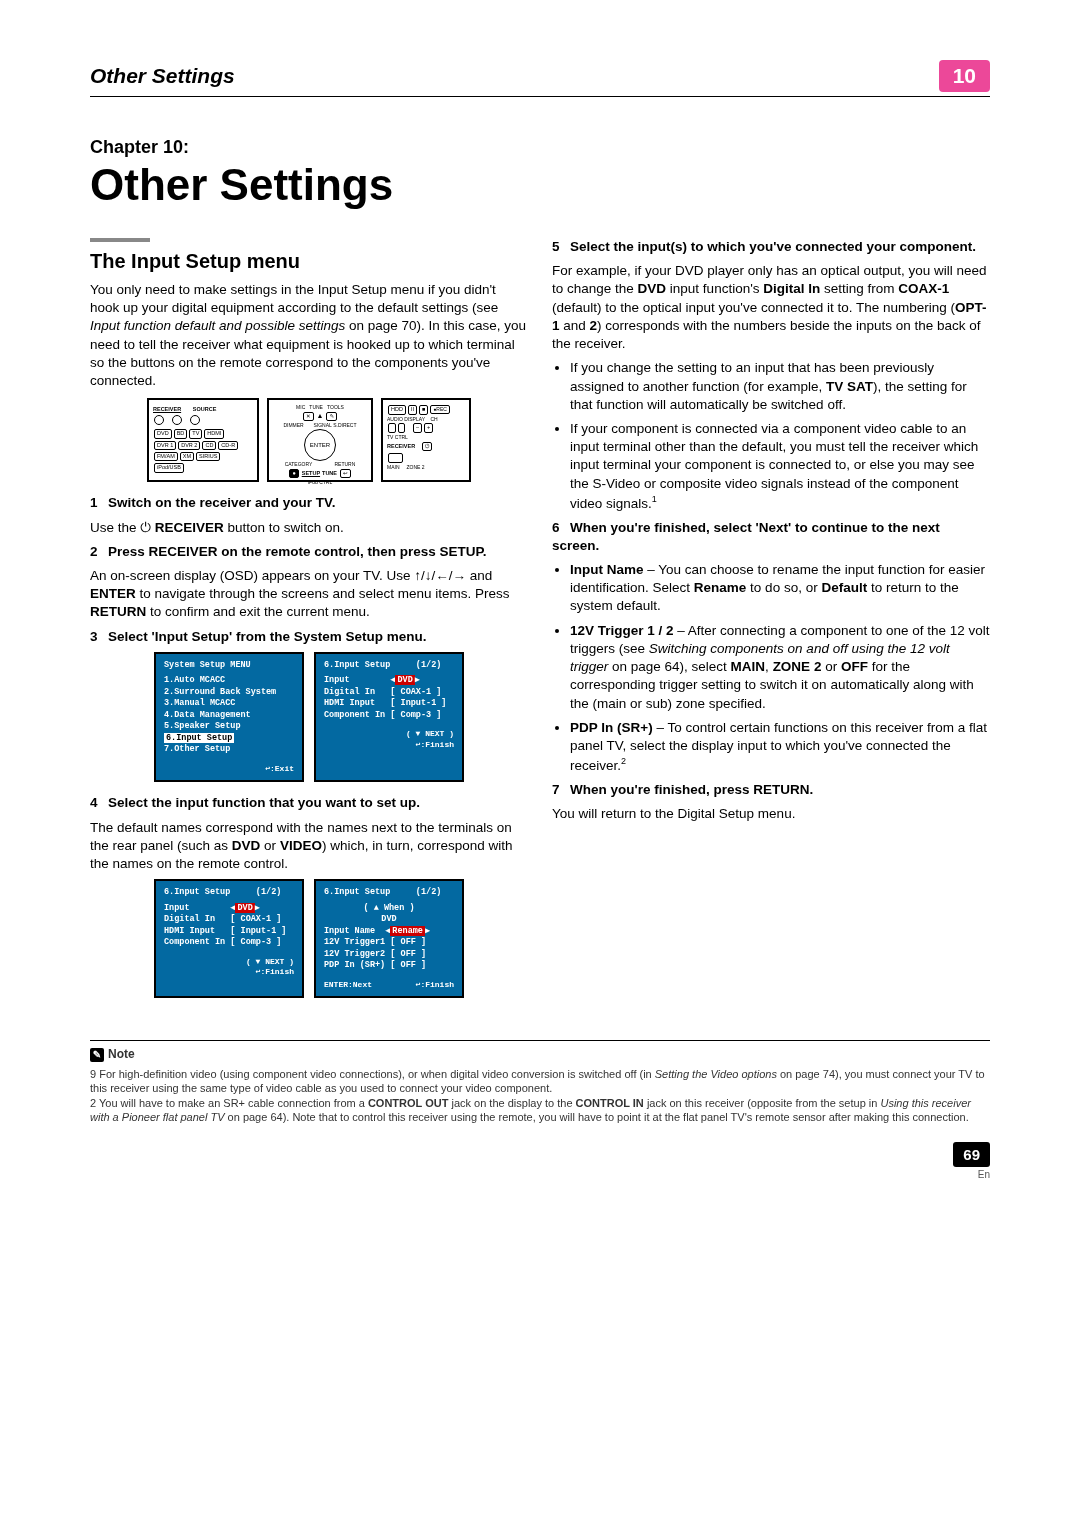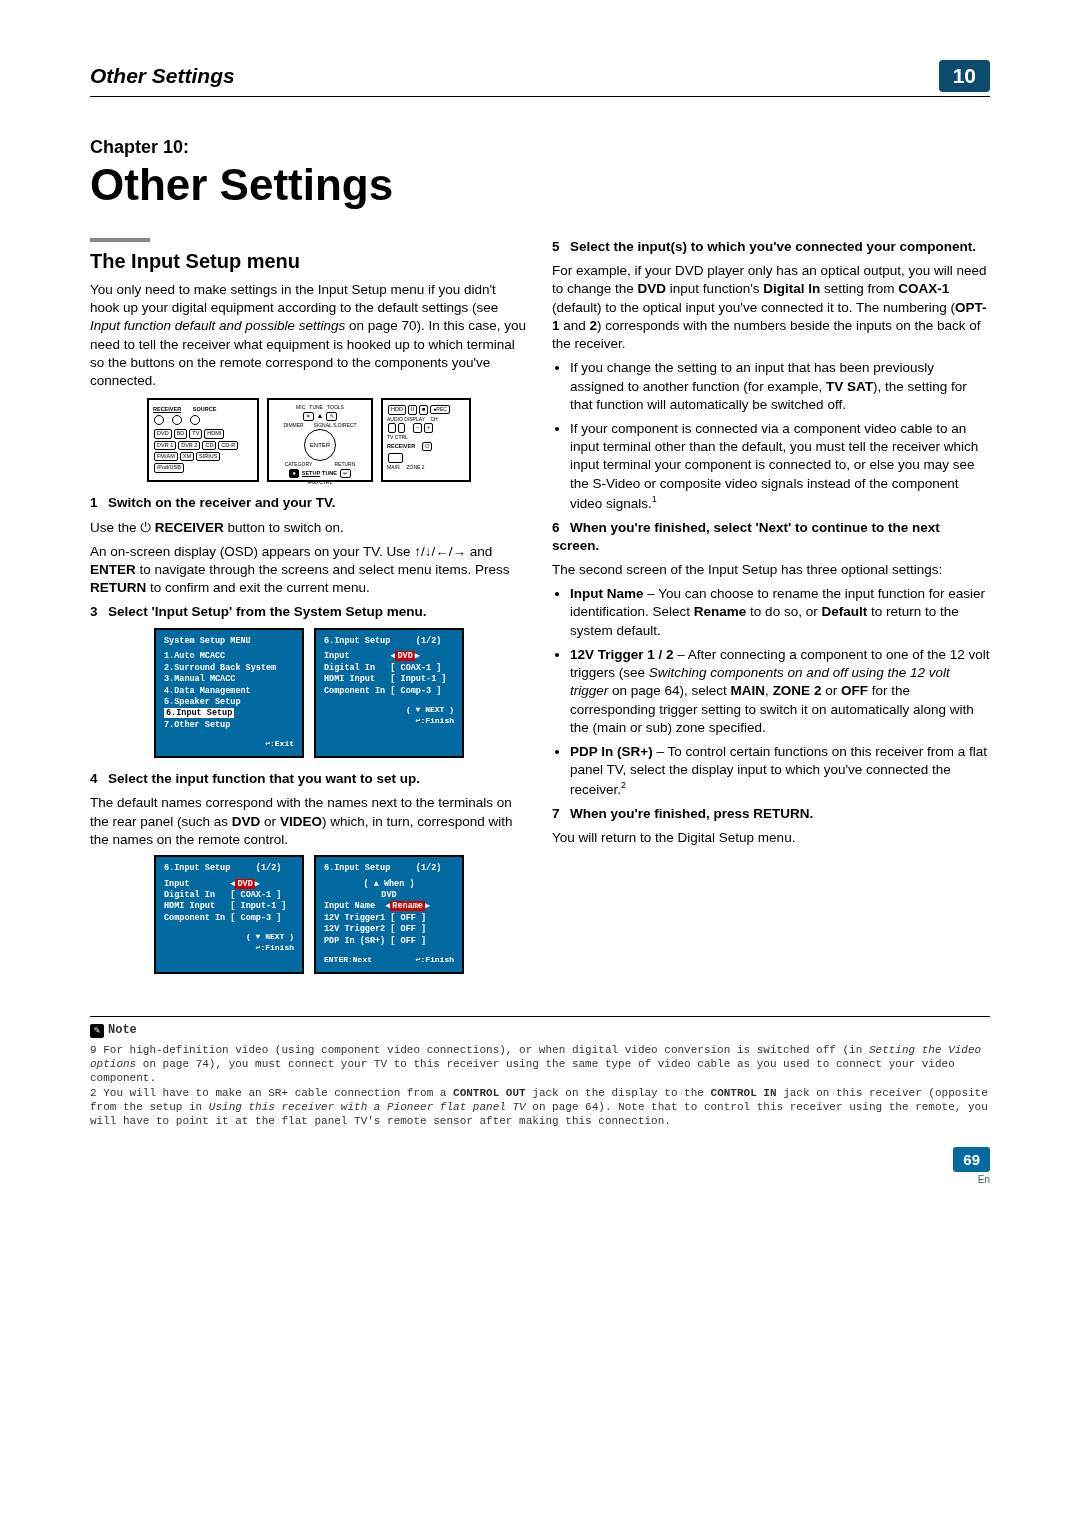--- a/index.html
+++ b/index.html
@@ -20,21 +20,21 @@
     justify-content: space-between;
     align-items: center;
     margin-bottom: 4px;
   }
   .header-title {
     font-size: 21px;
     font-weight: bold;
     font-style: italic;
   }
   .chapter-badge {
-    background: #0c4a6e;
+    background: #ec4899;
     color: #fff;
     font-size: 21px;
     font-weight: bold;
     padding: 4px 14px;
     border-radius: 4px;
   }
   .hr {
     border-top: 1px solid #000;
     margin: 4px 0 40px 0;
   }
@@ -111,28 +111,28 @@
   ul.bul { margin:4px 0 6px 0; padding-left:18px; }
   ul.bul li { margin-bottom:6px; }
   .sup { font-size:9px; vertical-align: super; }
   .note-icon {
     display:inline-block; width:14px; height:14px; background:#000; color:#fff;
     font-size:10px; text-align:center; line-height:14px; border-radius:2px; margin-right:4px;
   }
   .footnotes {
     border-top:1px solid #000;
     margin-top:30px; padding-top:6px;
-    font-size:11px; line-height:1.3; color:#333;font-family:Liberation Mono, monospace;
+    font-size:11px; line-height:1.3; color:#333;
   }
   .footnotes .note-label { font-weight:bold; font-size:12px; margin-bottom:4px; }
   .pagefoot {
     position:relative; text-align:right; margin-top:18px;
   }
   .page-badge {
-    display:inline-block; background:#0369a1; color:#fff; font-weight:bold;
+    display:inline-block; background:#000000; color:#fff; font-weight:bold;
     font-size:15px; padding:4px 10px; border-radius:3px;
   }
   .page-lang { font-size:10px; color:#555; margin-top:2px; }
   
   .rm-btn { display:inline-block; border:1px solid #000; border-radius:2px; padding:0 2px; margin:1px; font-size:5.5px; }
   .rm-circle { display:inline-block; width:8px; height:8px; border:1px solid #000; border-radius:50%; margin:1px; }
   .rm-big { display:inline-block; width:30px; height:30px; border:1px solid #000; border-radius:50%; text-align:center; line-height:30px; font-size:6px; }
   .rm-label { font-size:5.5px; font-weight:bold; }
   .arrow { font-weight:bold; }
 </style>
@@ -183,20 +183,21 @@
           <div style="font-size:5px">TV CTRL</div>
           <div><span class="rm-label">RECEIVER</span> &nbsp; <span class="rm-btn">⏻</span></div>
           <div><span class="rm-btn">&nbsp;&nbsp;&nbsp;&nbsp;&nbsp;&nbsp;</span></div>
           <div style="font-size:5px"><span>MAIN</span> &nbsp;&nbsp;&nbsp; <span>ZONE 2</span></div>
         </div>
       </div>
 
       <p class="step"><span class="num">1</span><span>Switch on the receiver and your TV.</span></p>
       <p><span>Use the </span>⏻<span class="bold"> RECEIVER</span><span> button to switch on.</span></p>
 
+      <p class="step"><span class="num">2</span><span>Press RECEIVER on the remote control, then press SETUP.</span></p>
       <p>
         <span>An on-screen display (OSD) appears on your TV. Use </span><span class="arrow">↑</span>/<span class="arrow">↓</span>/<span class="arrow">←</span>/<span class="arrow">→</span><span> and </span><span class="bold">ENTER</span><span> to navigate through the screens and select menu items. Press </span><span class="bold">RETURN</span><span> to confirm and exit the current menu.</span>
       </p>
 
       <p class="step"><span class="num">3</span><span>Select 'Input Setup' from the System Setup menu.</span></p>
 
       <div class="osd-pair">
         <div class="osd">
           <div class="title-row">System Setup MENU</div>
           <div class="row">1.Auto MCACC</div>
@@ -250,21 +251,20 @@
       <p class="step"><span class="num">5</span><span>Select the input(s) to which you've connected your component.</span></p>
       <p>
         <span>For example, if your DVD player only has an optical output, you will need to change the </span><span class="bold">DVD</span><span> input function's </span><span class="bold">Digital In</span><span> setting from </span><span class="bold">COAX-1</span><span> (default) to the optical input you've connected it to. The numbering (</span><span class="bold">OPT-1</span><span> and </span><span class="bold">2</span><span>) corresponds with the numbers beside the inputs on the back of the receiver.</span>
       </p>
       <ul class="bul">
         <li><span>If you change the setting to an input that has been previously assigned to another function (for example, </span><span class="bold">TV SAT</span><span>), the setting for that function will automatically be switched off.</span></li>
         <li><span>If your component is connected via a component video cable to an input terminal other than the default, you must tell the receiver which input terminal your component is connected to, or else you may see the S-Video or composite video signals instead of the component video signals.</span><span class="sup">1</span></li>
       </ul>
 
       <p class="step"><span class="num">6</span><span>When you're finished, select 'Next' to continue to the next screen.</span></p>
-      <p>The second screen of the Input Setup has three optional settings:</p>
       <ul class="bul">
         <li><span class="bold">Input Name</span><span> – You can choose to rename the input function for easier identification. Select </span><span class="bold">Rename</span><span> to do so, or </span><span class="bold">Default</span><span> to return to the system default.</span></li>
         <li><span class="bold">12V Trigger 1 / 2</span><span> – After connecting a component to one of the 12 volt triggers (see </span><span class="italic">Switching components on and off using the 12 volt trigger</span><span> on page 64), select </span><span class="bold">MAIN</span><span>, </span><span class="bold">ZONE 2</span><span> or </span><span class="bold">OFF</span><span> for the corresponding trigger setting to switch it on automatically along with the (main or sub) zone specified.</span></li>
         <li><span class="bold">PDP In (SR+)</span><span> – To control certain functions on this receiver from a flat panel TV, select the display input to which you've connected the receiver.</span><span class="sup">2</span></li>
       </ul>
 
       <p class="step"><span class="num">7</span><span>When you're finished, press RETURN.</span></p>
       <p>You will return to the Digital Setup menu.</p>
     </div>
   </div>

